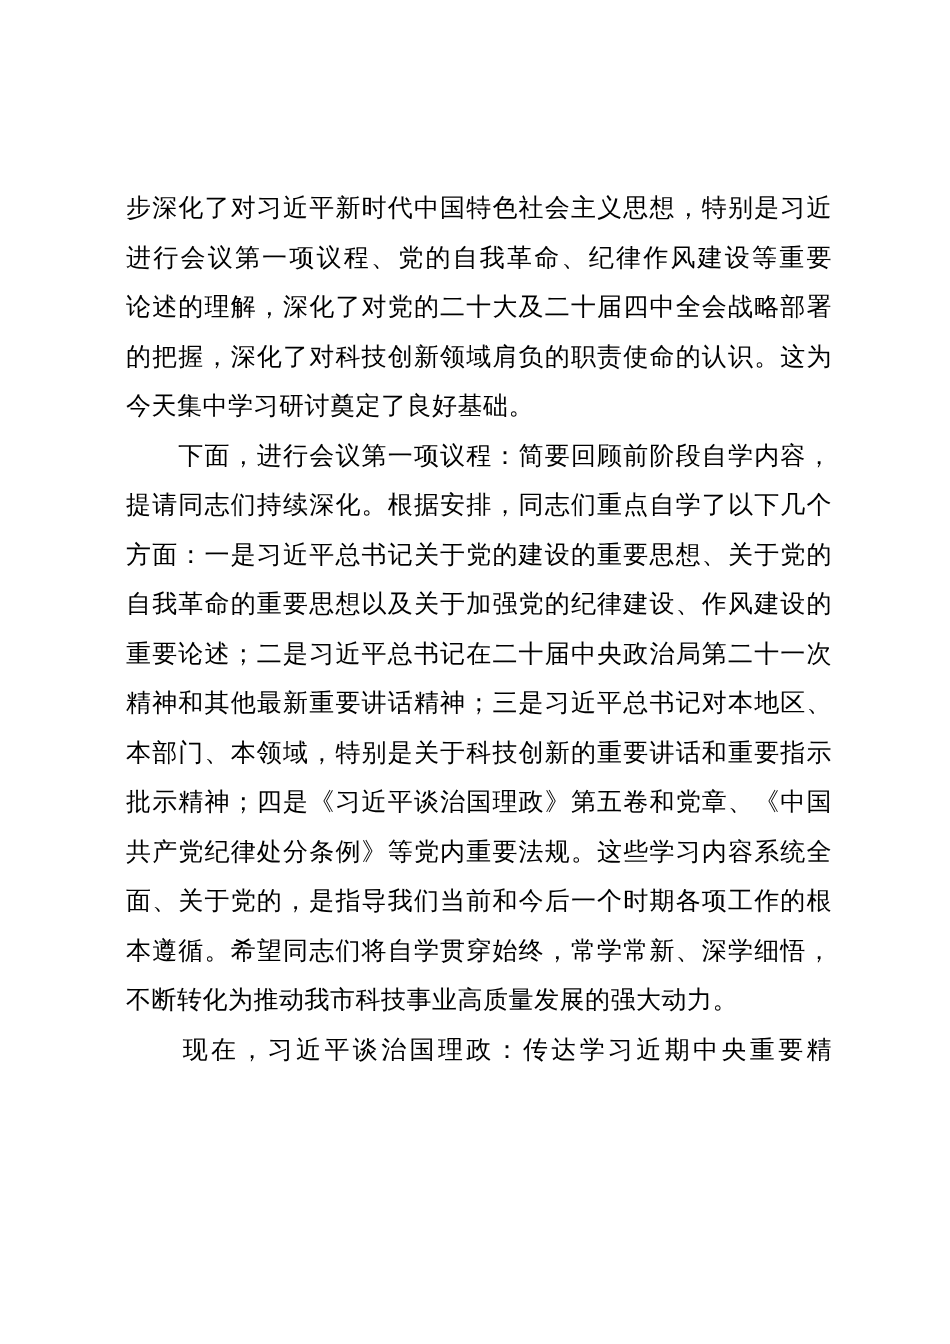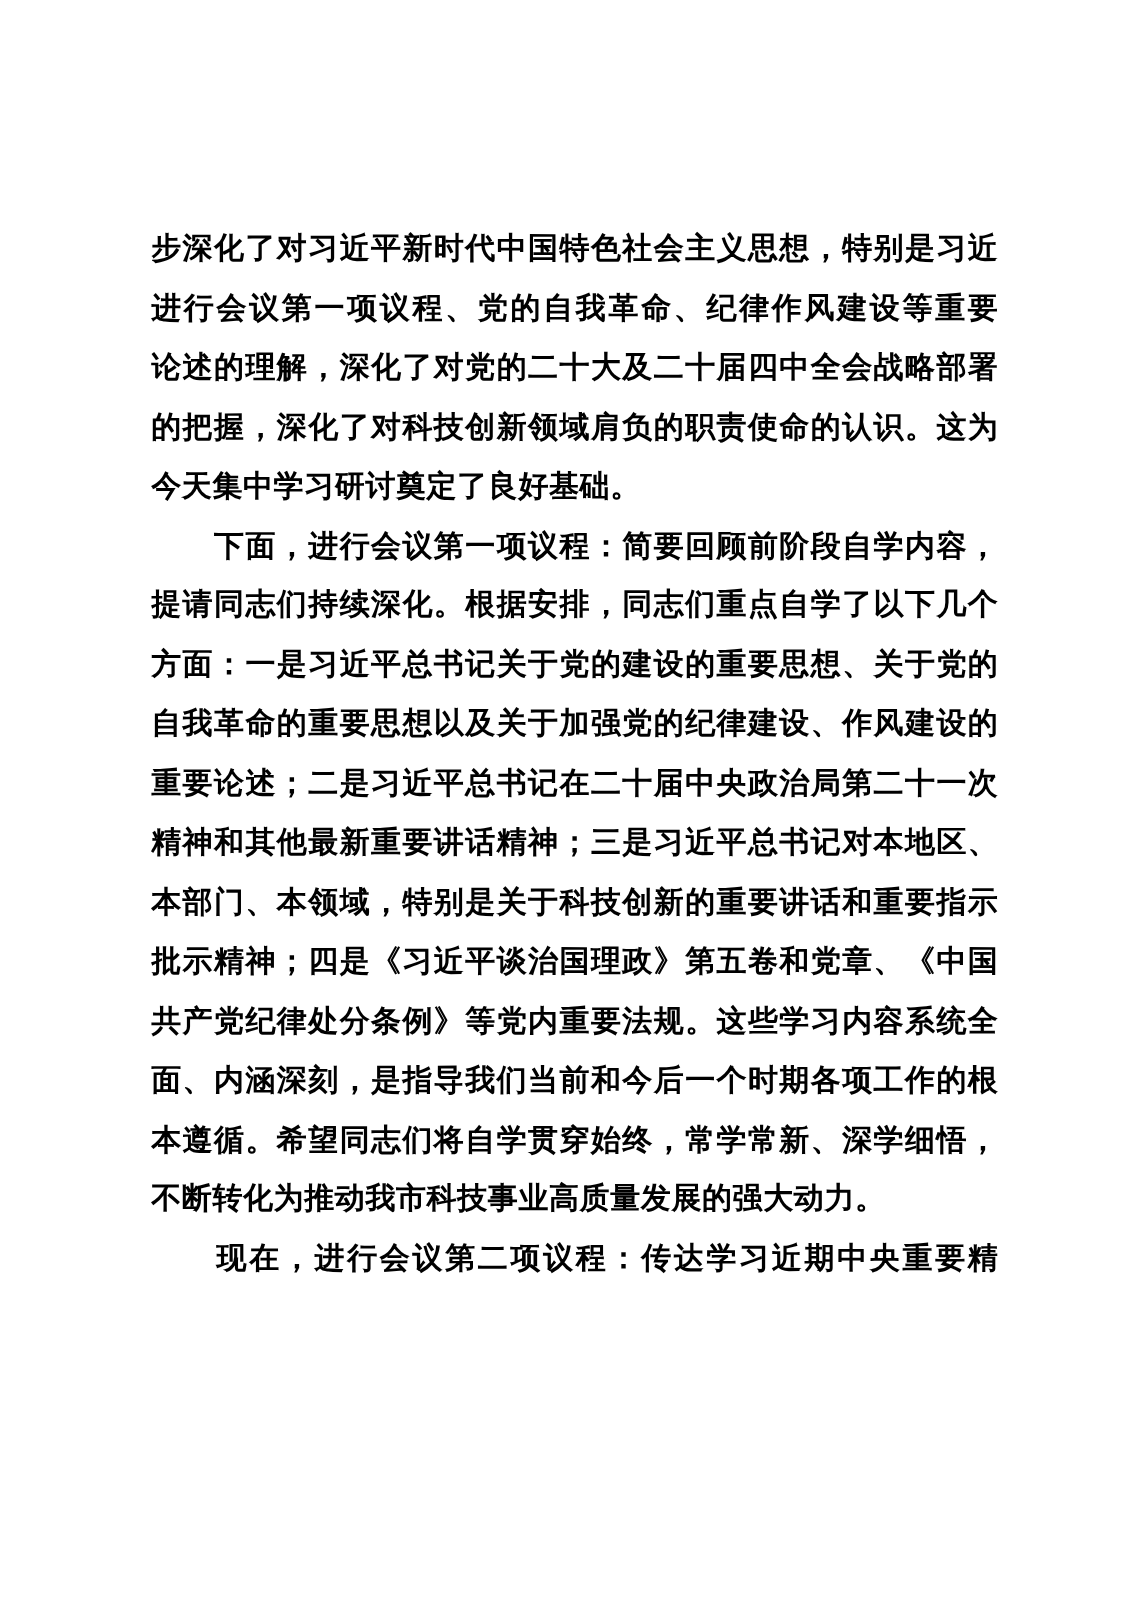--- a/index.html
+++ b/index.html
@@ -15,21 +15,21 @@
     overflow: hidden;
     font-family: "Liberation Sans", sans-serif;
   }
   .text-block {
     position: absolute;
     left: 126px;
     top: 183px;
     width: 706px;
     color: #000000;
     font-size: 25px;
-    font-weight: 700;
+    font-weight: 400;
   }
   .paragraph {
     margin: 0;
     padding: 0;
   }
   .line {
     height: 49.5px;
     line-height: 49.5px;
     overflow: hidden;
     white-space: pre;
@@ -56,21 +56,21 @@
       <div class="paragraph">
         <div class="line fill">　　下面，进行会议第一项议程：简要回顾前阶段自学内容，</div>
         <div class="line fill">提请同志们持续深化。根据安排，同志们重点自学了以下几个</div>
         <div class="line fill">方面：一是习近平总书记关于党的建设的重要思想、关于党的</div>
         <div class="line fill">自我革命的重要思想以及关于加强党的纪律建设、作风建设的</div>
         <div class="line fill">重要论述；二是习近平总书记在二十届中央政治局第二十一次</div>
         <div class="line fill">精神和其他最新重要讲话精神；三是习近平总书记对本地区、</div>
         <div class="line fill">本部门、本领域，特别是关于科技创新的重要讲话和重要指示</div>
         <div class="line fill">批示精神；四是《习近平谈治国理政》第五卷和党章、《中国</div>
         <div class="line fill">共产党纪律处分条例》等党内重要法规。这些学习内容系统全</div>
-        <div class="line fill">面、内涵深刻，是指导我们当前和今后一个时期各项工作的根</div>
+        <div class="line fill">面、关于党的，是指导我们当前和今后一个时期各项工作的根</div>
         <div class="line fill">本遵循。希望同志们将自学贯穿始终，常学常新、深学细悟，</div>
         <div class="line">不断转化为推动我市科技事业高质量发展的强大动力。</div>
       </div>
       <div class="paragraph">
-        <div class="line fill">　　现在，进行会议第二项议程：传达学习近期中央重要精</div>
+        <div class="line fill">　　现在，习近平谈治国理政：传达学习近期中央重要精</div>
       </div>
     </div>
 </div>
 
 </body></html>

